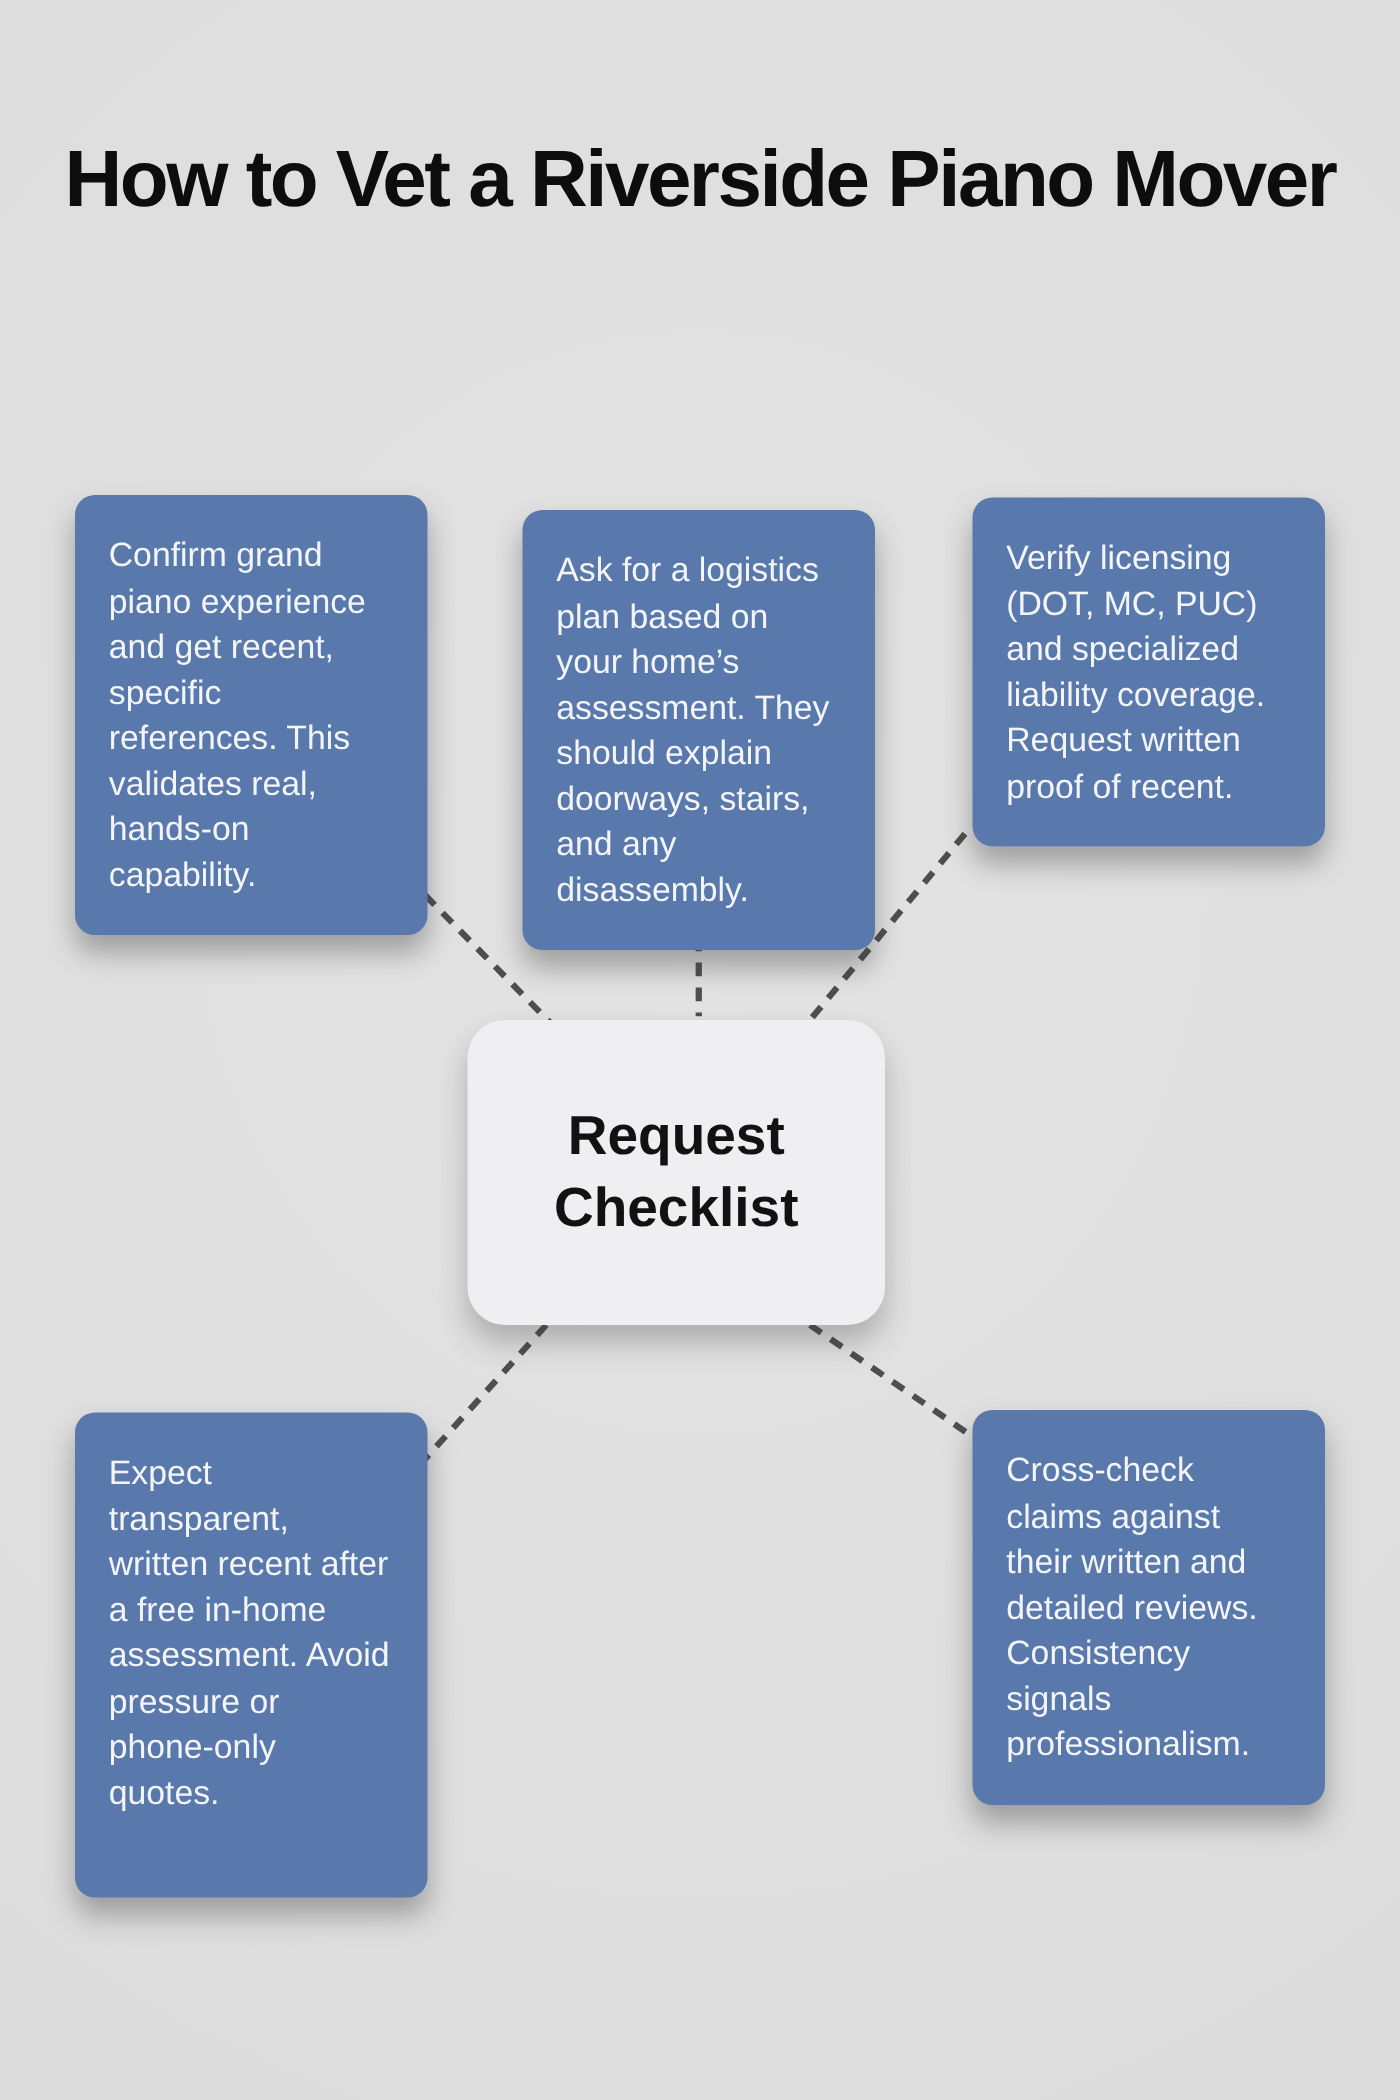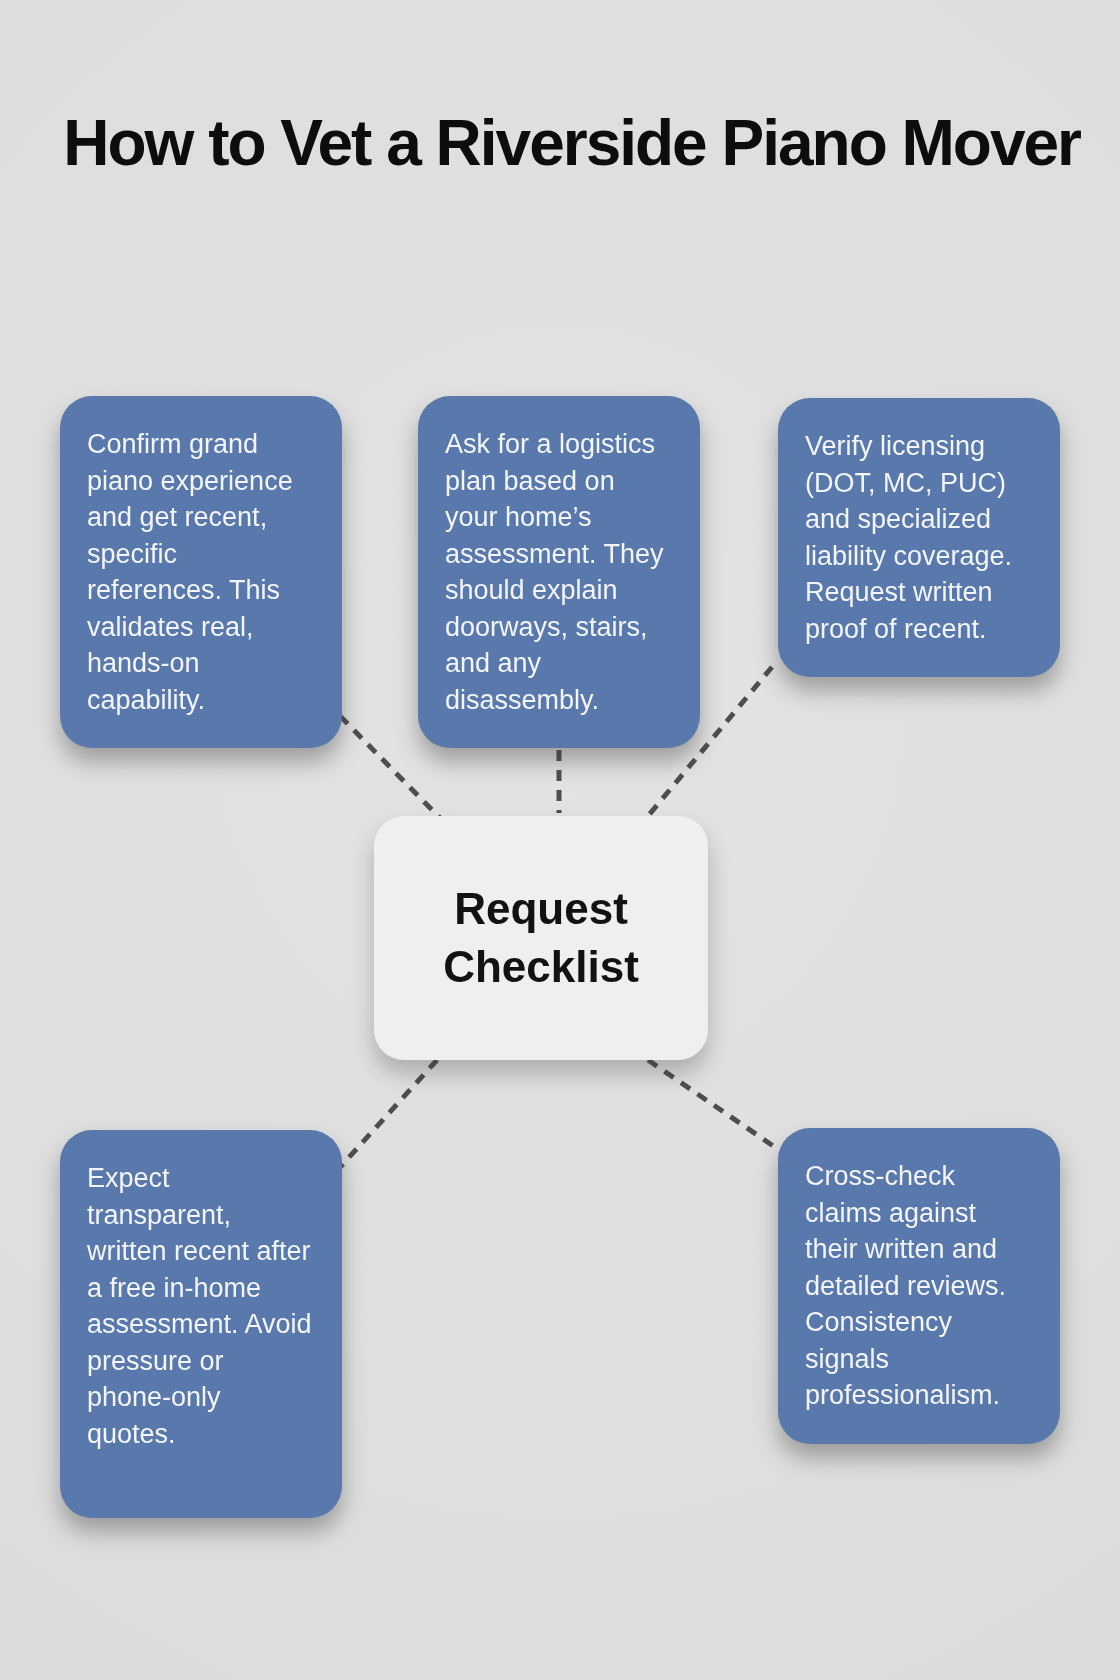--- a/index.html
+++ b/index.html
@@ -15,50 +15,50 @@
   html,body{width:1120px;height:1680px;}
   body{
     position:relative;
     font-family:"Liberation Sans","DejaVu Sans",sans-serif;
     background:radial-gradient(130% 95% at 50% 42%, #e2e3e2 0%, var(--background) 62%, #d3d4d3 100%);
     overflow:hidden;
   }
   .title{
     position:absolute;
     top:100px; left:40px; width:1040px;
-    text-align:right;
+    text-align:center;
     font-size:64px;
     font-weight:700;
     letter-spacing:-2px;
     line-height:1.36;
     color:var(--title);
   }
   .connectors{
     position:absolute; inset:0;
     width:1120px; height:1680px;
     pointer-events:none;
   }
   .connectors line{
     stroke:var(--connector);
     stroke-width:5;
     stroke-dasharray:11 9;
   }
   .card{
     position:absolute;
     width:282px;
     background:var(--node-fill);
-    border-radius:32px;
+    border-radius:16px;
     padding:30px 27px;
     box-shadow:0 14px 22px rgba(60,60,60,0.40);
     color:var(--node-text);
     font-size:27px;
     line-height:36.5px;
   }
   .card-1{left:60px;  top:396px; min-height:316px;}
-  .card-2{left:418px; top:396px; min-height:352px;}
+  .card-2{left:418px; top:408px; min-height:352px;}
   .card-3{left:778px; top:398px; min-height:262px;}
   .card-4{left:60px;  top:1130px; min-height:388px;}
   .card-5{left:778px; top:1128px; min-height:315px;}
   .center-node{
     position:absolute;
     left:374px; top:816px;
     width:334px; height:244px;
     background:var(--center-fill);
     border-radius:30px;
     box-shadow:0 14px 22px rgba(60,60,60,0.30);

